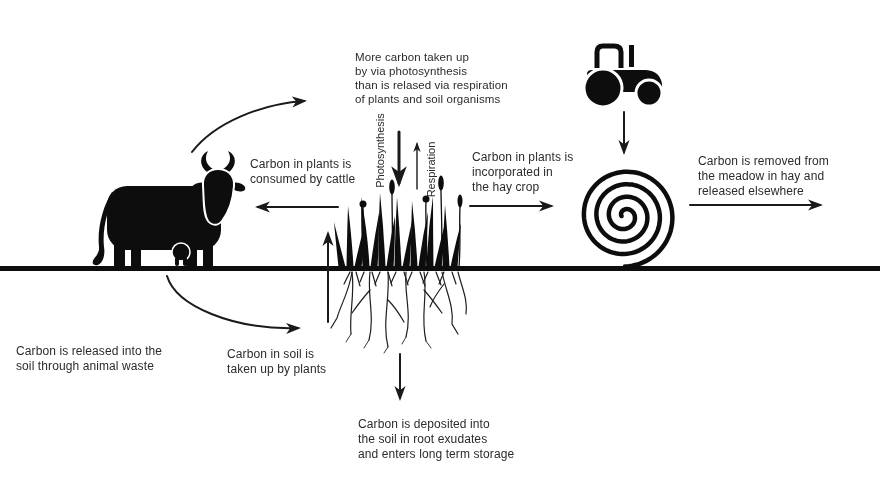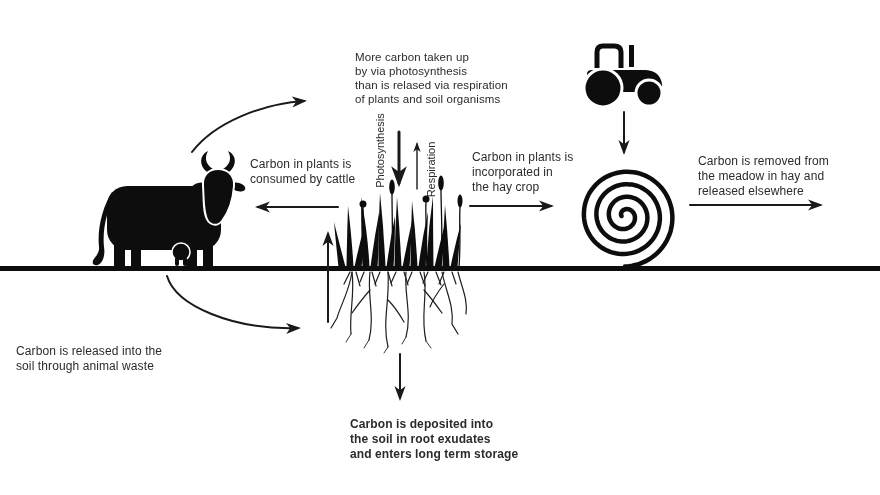--- a/index.html
+++ b/index.html
@@ -156,21 +156,23 @@
 incorporated in
 the hay crop</div>
 
   <div class="lbl" style="left:690px;top:154px;margin-left:8px;">Carbon is removed from
 the meadow in hay and
 released elsewhere</div>
 
   <div class="lbl" style="left:16px;top:320px;margin-top:24px;">Carbon is released into the
 soil through animal waste</div>
 
+  <div class="lbl" style="left:227px;top:347px;">Carbon in soil is
+taken up by plants</div>
 
-  <div class="lbl" style="left:350px;top:417px;font-weight:bold;">Carbon is deposited into
+  <div class="lbl" style="left:358px;top:417px;">Carbon is deposited into
 the soil in root exudates
 and enters long term storage</div>
 
   <div class="vlbl" style="left:335px;top:144px;width:90px;">Photosynthesis</div>
 
   <div class="vlbl" style="left:395px;top:163px;width:72px;">Respiration</div>
 </div>
 
 </body></html>

